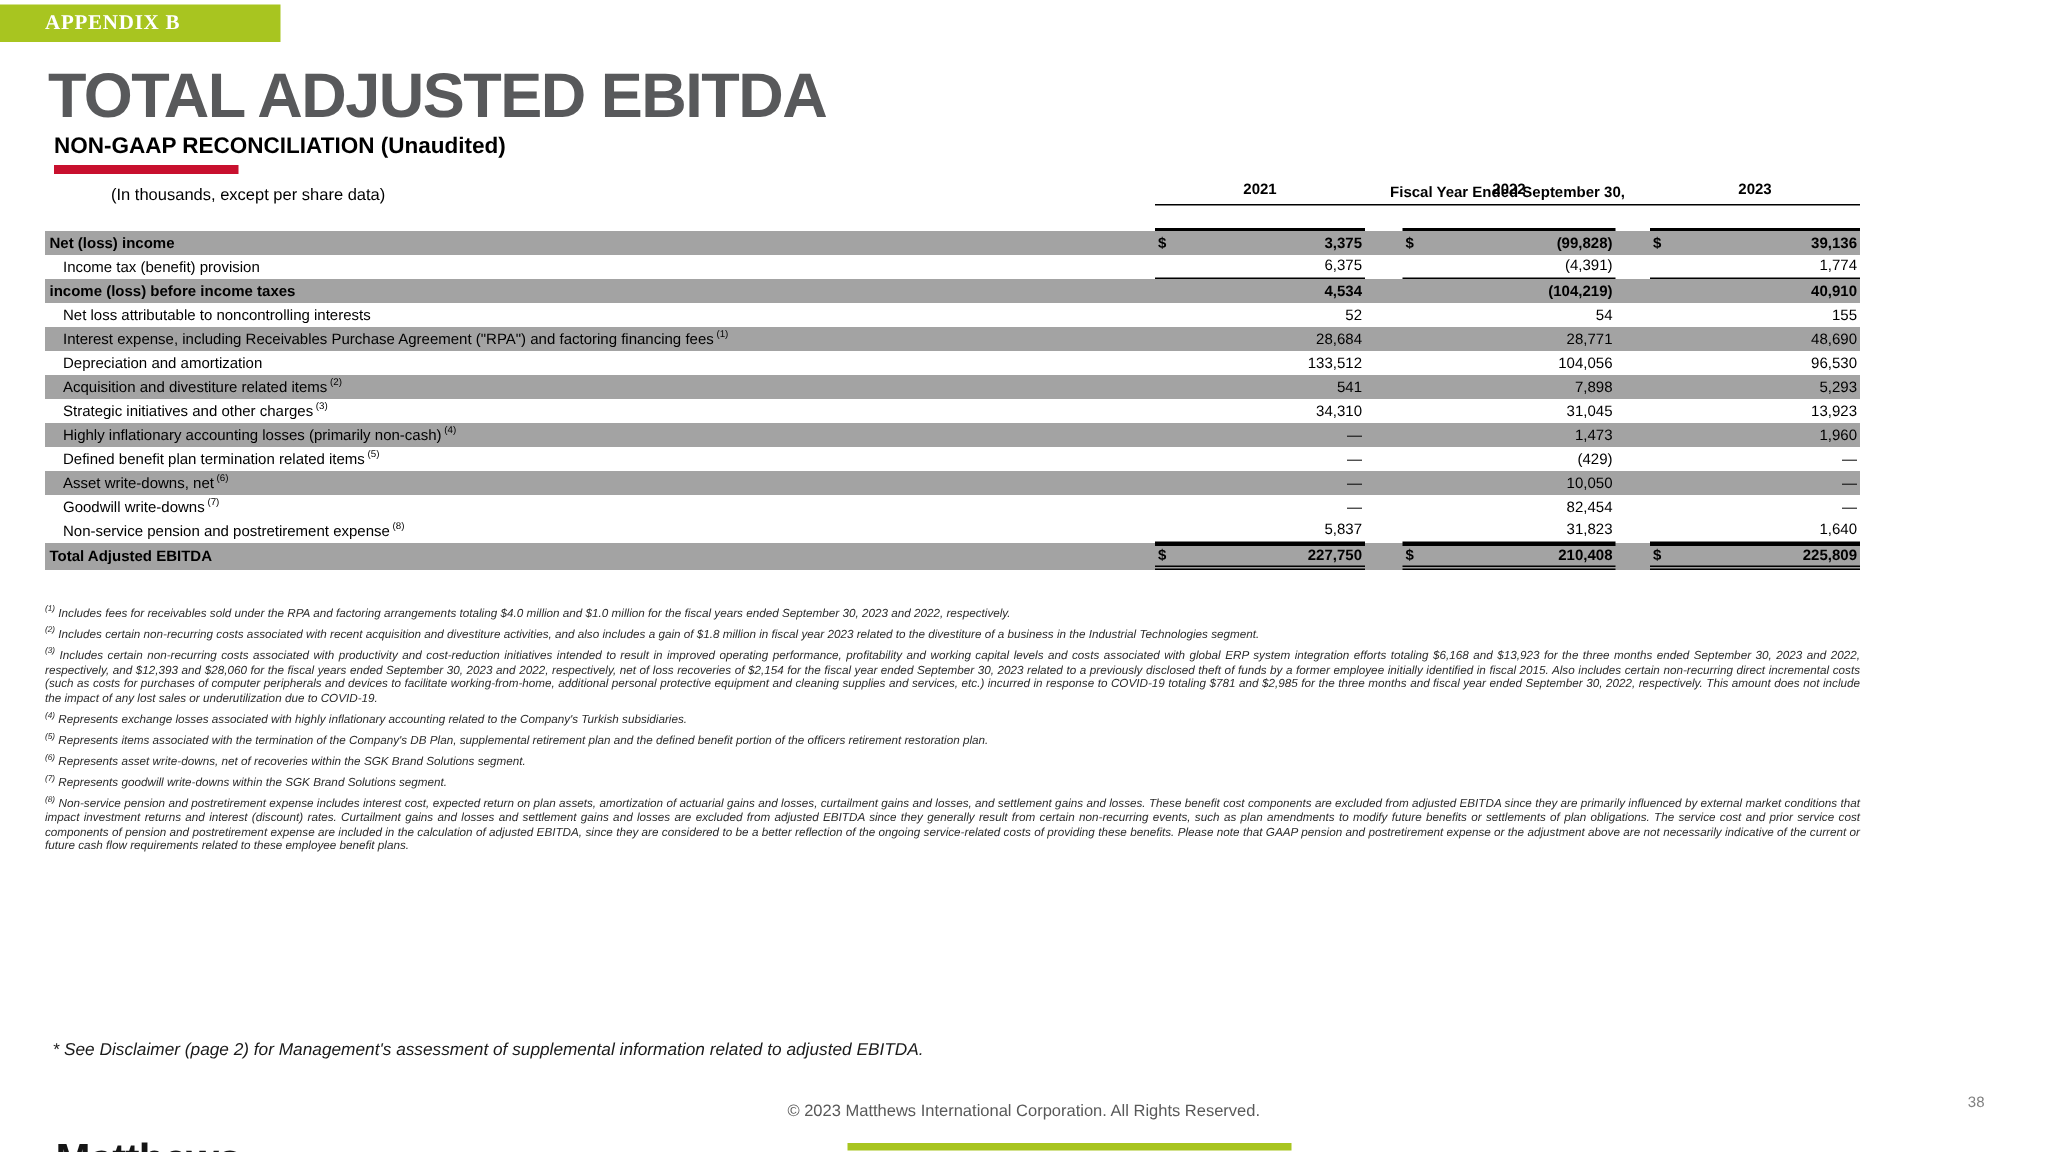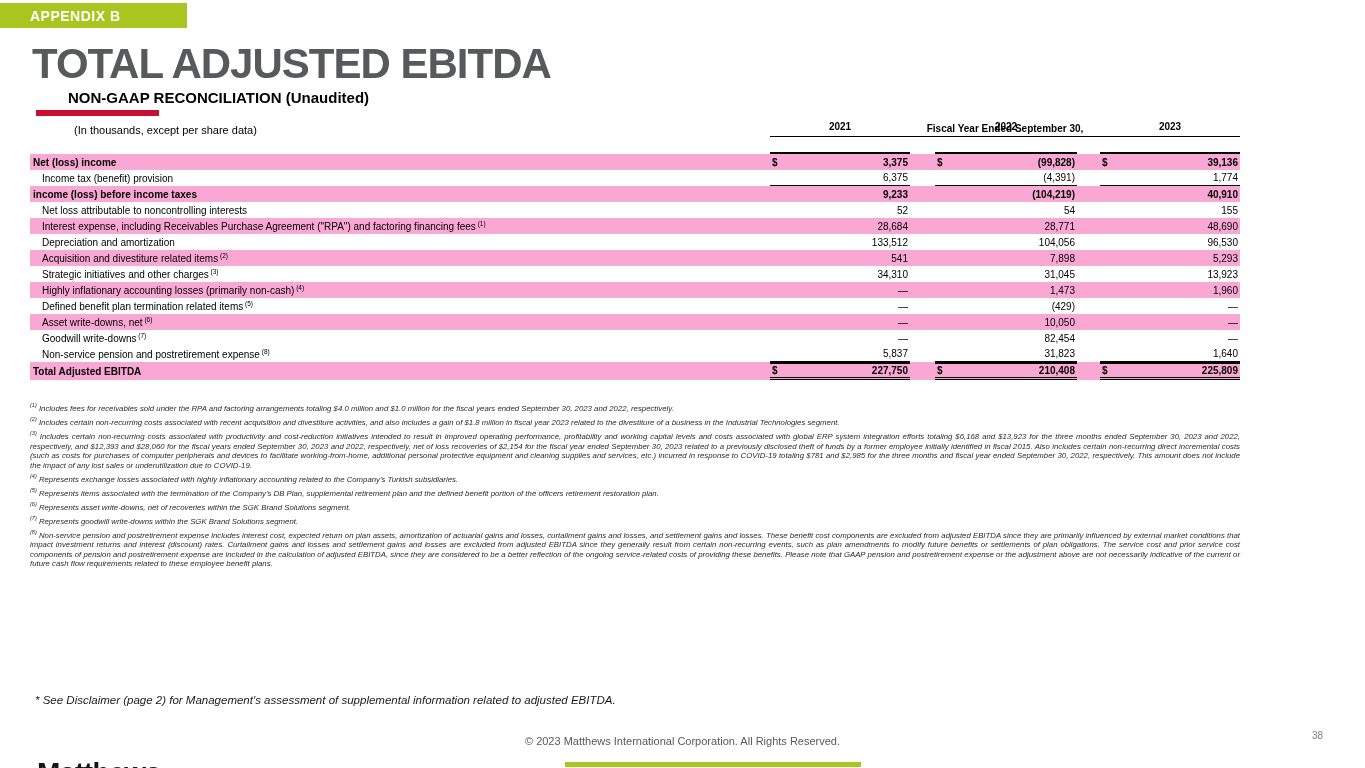--- a/index.html
+++ b/index.html
@@ -1,47 +1,47 @@
 <!DOCTYPE html>
 <html><head>
 <meta charset="utf-8">
 <style>
   * { margin:0; padding:0; box-sizing:border-box; }
   body { background:#e8e8e8; font-family:"Liberation Sans", sans-serif; }
   .page { position:relative; width:1365px; height:768px; background:#ffffff; overflow:hidden; }
 
   .banner { position:absolute; left:0; top:3px; width:187px; height:25px; background:#A8C520;
             color:#ffffff; font-size:14px; font-weight:bold; letter-spacing:0.5px;
-            display:flex; align-items:center; padding-left:30px; }
+            display:flex; align-items:center; padding-left:30px;font-family:Liberation Serif, serif; }
 
   .title { position:absolute; left:32px; top:40px; font-size:42px; font-weight:bold;
            color:#58595B; letter-spacing:-1px; white-space:nowrap; }
 
-  .subtitle { position:absolute; left:36px; top:89px; font-size:15px; font-weight:bold; color:#000;margin-left:32px; }
+  .subtitle { position:absolute; left:36px; top:89px; font-size:15px; font-weight:bold; color:#000; }
 
   .red-bar { position:absolute; left:36px; top:110px; width:123px; height:6px; background:#C8102E; }
 
   .units { position:absolute; left:74px; top:124px; font-size:11px; color:#000; }
 
   .fin-table { position:absolute; left:30px; top:123px; width:1210px; font-size:10px; color:#000; }
 
   .period-row { display:flex; height:14px; }
   .period-spacer { flex:1 1 auto; }
   .period-cell { width:470px; border-bottom:1px solid #000; text-align:center;
                  font-weight:bold; font-size:10px; padding-bottom:4px; }
 
   .years-row { display:flex; height:17px; align-items:flex-end; }
   .years-spacer { flex:1 1 auto; }
   .ycell { text-align:center; font-weight:bold; border-bottom:2px solid #000; padding-bottom:20px; }
   .c1 { width:140px; }
   .c2 { width:142px; margin-left:25px; }
   .c3 { width:140px; margin-left:23px; }
 
   .trow { display:flex; align-items:center; height:16px; }
-  .trow.shaded { background:#f9a8d4; }
+  .trow.shaded { background:#a3a3a3; }
   .trow.bold { font-weight:bold; }
   .tlabel { flex:1 1 auto; padding-left:3px; line-height:11px; }
   .tlabel.indent { padding-left:12px; }
   .tlabel sup { font-size:6.5px; vertical-align:super; line-height:0; }
 
   .vcell { display:flex; align-items:center; height:100%; padding:0 2px; }
   .vcell .val { margin-left:auto; }
   .trow.underline .vcell { border-bottom:1px solid #000; }
   .trow.total { height:18px; }
   .trow.total .vcell { border-top:2px solid #000; border-bottom:3px double #000; }
@@ -117,21 +117,21 @@
       <div class="vcell c3">
             <span class="dollar"></span>
             <span class="val">1,774</span>
           </div>
     </div>
 
     <div class="trow shaded bold">
       <div class="tlabel"><span class="label-text">income (loss) before income taxes</span><sup class="label-sup"></sup></div>
       <div class="vcell c1">
             <span class="dollar"></span>
-            <span class="val">9,233</span>
+            <span class="val">4,534</span>
           </div>
       <div class="vcell c2">
             <span class="dollar"></span>
             <span class="val">(104,219)</span>
           </div>
       <div class="vcell c3">
             <span class="dollar"></span>
             <span class="val">40,910</span>
           </div>
     </div>

